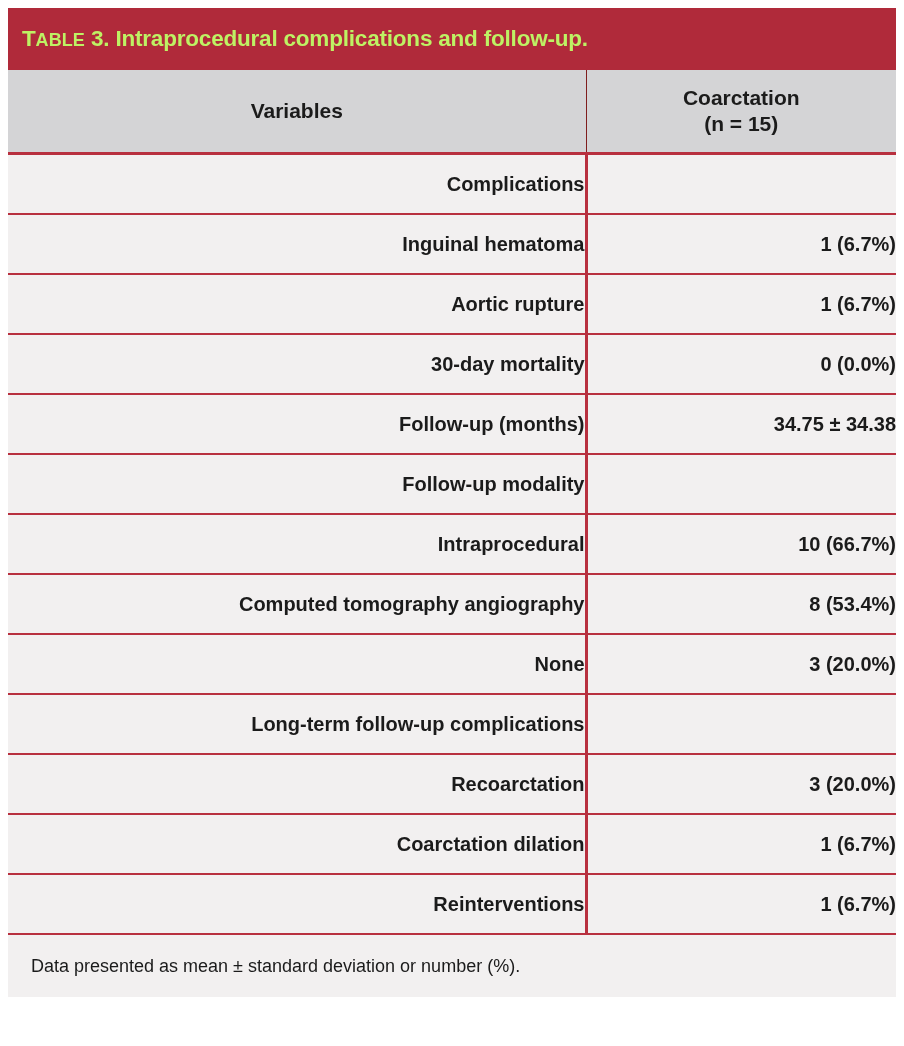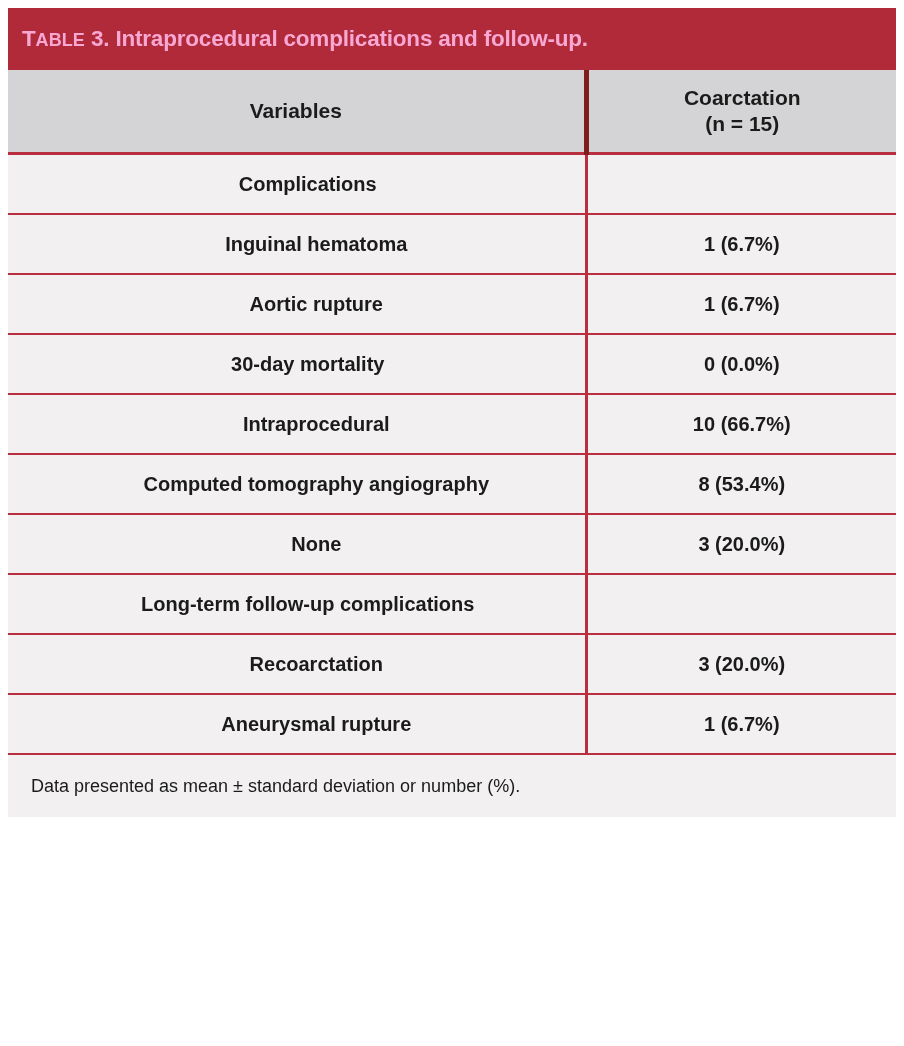--- a/index.html
+++ b/index.html
@@ -25,21 +25,21 @@
   
   .caption-bar {
     background: #b02a3a;
     height: 62px;
     display: flex;
     align-items: center;
     padding: 0 14px;
     box-sizing: border-box;
   }
   .caption-text {
-    color: #f9a8d4;
+    color: #bef264;
     font-size: 22.5px;
     font-weight: bold;
     letter-spacing: -0.2px;
     white-space: nowrap;
   }
   .caption-text .smallcaps-lead {
     font-size: 22.5px;
   }
   .caption-text .smallcaps-rest {
     font-size: 18px;
@@ -61,44 +61,44 @@
     font-size: 21px;
     font-weight: bold;
     text-align: center;
     vertical-align: middle;
     height: 82px;
     padding: 0;
     border-bottom: 3px solid #b8303f;
     line-height: 1.22;
   }
   thead th.th-variables {
-    border-right: 5px solid #7f1d1d;
+    border-right: 1px solid #7f1d1d;
   }
 
   tbody td {
     background: #f2f0f0;
     color: #1b1b1b;
     font-size: 20px;
     font-weight: bold;
     height: 58px;
     padding: 0;
     border-bottom: 2.5px solid #b8303f;
     vertical-align: middle;
     line-height: 1.15;
   }
   tbody td.cell-variable {
-    text-align: center;
+    text-align: right;
     padding-left: 23px;
     border-right: 3px solid #b8303f;
   }
   tbody td.cell-variable.indented {
     padding-left: 40px;
   }
   tbody td.cell-value {
-    text-align: center;
+    text-align: right;
   }
 
   tbody tr.footnote-row td {
     background: #f2f0f0;
     border-bottom: none;
     border-right: none;
     font-size: 18px;
     font-weight: normal;
     text-align: left;
     padding-left: 23px;
@@ -142,41 +142,53 @@
         </tr>
         <tr>
           <td class="cell-variable indented">Aortic rupture</td>
           <td class="cell-value">1 (6.7%)</td>
         </tr>
         <tr>
           <td class="cell-variable">30-day mortality</td>
           <td class="cell-value">0 (0.0%)</td>
         </tr>
         <tr>
+          <td class="cell-variable">Follow-up (months)</td>
+          <td class="cell-value">34.75 ± 34.38</td>
+        </tr>
+        <tr>
+          <td class="cell-variable">Follow-up modality</td>
+          <td class="cell-value"></td>
+        </tr>
+        <tr>
           <td class="cell-variable indented">Intraprocedural</td>
           <td class="cell-value">10 (66.7%)</td>
         </tr>
         <tr>
           <td class="cell-variable indented">Computed tomography angiography</td>
           <td class="cell-value">8 (53.4%)</td>
         </tr>
         <tr>
           <td class="cell-variable indented">None</td>
           <td class="cell-value">3 (20.0%)</td>
         </tr>
         <tr>
           <td class="cell-variable">Long-term follow-up complications</td>
           <td class="cell-value"></td>
         </tr>
         <tr>
           <td class="cell-variable indented">Recoarctation</td>
           <td class="cell-value">3 (20.0%)</td>
         </tr>
         <tr>
-          <td class="cell-variable indented">Aneurysmal rupture</td>
+          <td class="cell-variable indented">Coarctation dilation</td>
+          <td class="cell-value">1 (6.7%)</td>
+        </tr>
+        <tr>
+          <td class="cell-variable">Reinterventions</td>
           <td class="cell-value">1 (6.7%)</td>
         </tr>
         <tr class="footnote-row">
           <td colspan="2">Data presented as mean ± standard deviation or number (%).</td>
         </tr>
       </tbody>
   </table>
 
 </div>
 

